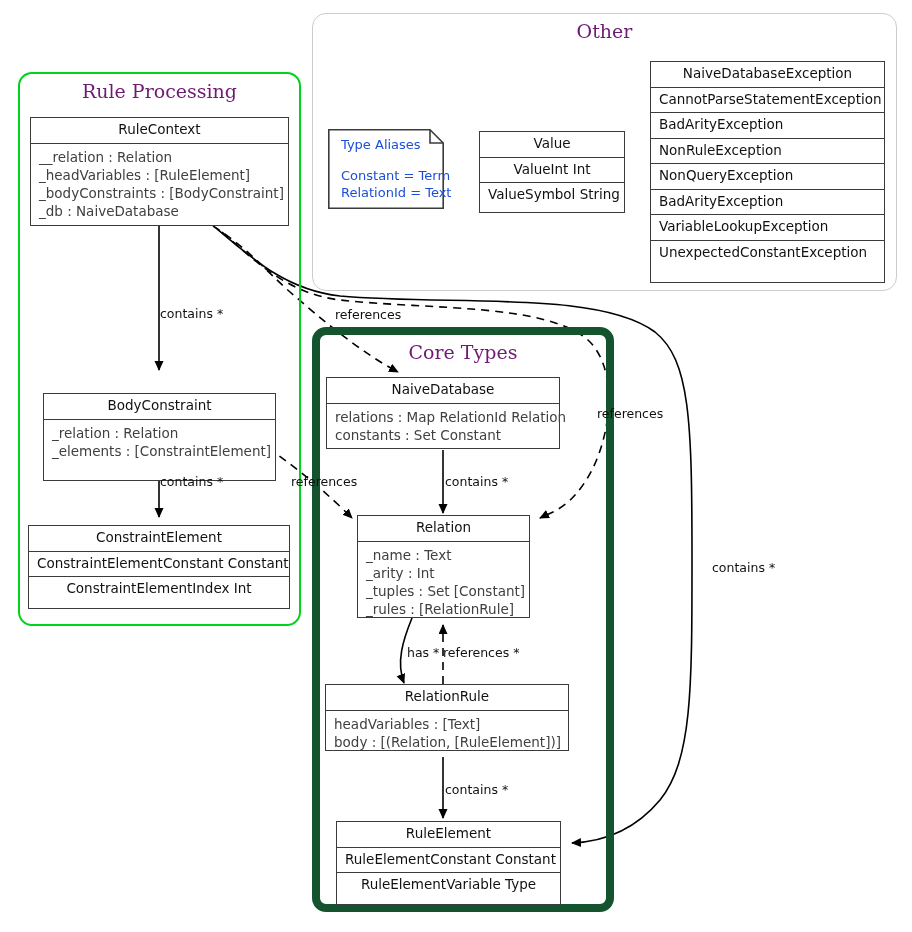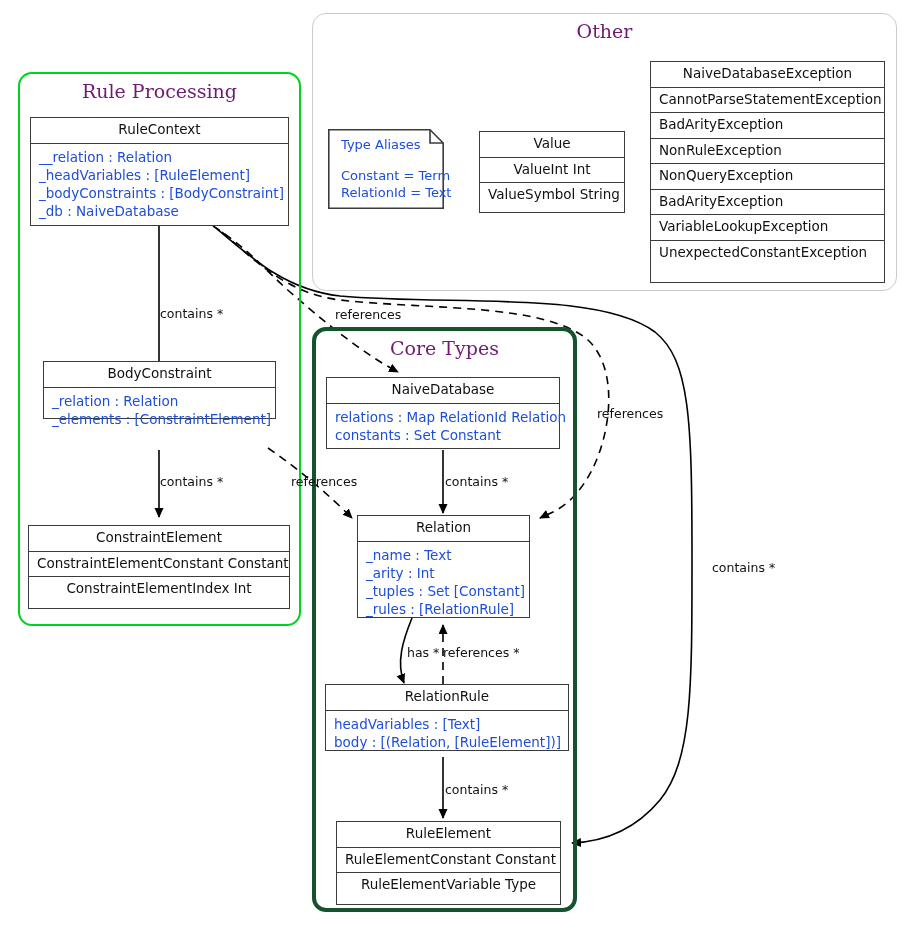--- a/index.html
+++ b/index.html
@@ -47,21 +47,21 @@
     font-size: 13.5px;
     color: #111;
     padding: 4px 6px 5px 6px;
     border-bottom: 1.6px solid #3b3b3b;
     white-space: nowrap;
     line-height: 1.15;
   }
   .uml-attrs {
     padding: 4px 8px 5px 8px;
     font-size: 13.5px;
-    color: #1d4ed8;
+    color: #404040;
     line-height: 1.35;
   }
   .uml-attr { white-space: nowrap; }
   .uml-row {
     font-size: 13.5px;
     color: #111;
     padding: 4px 8px 5px 8px;
     border-bottom: 1.6px solid #3b3b3b;
     white-space: nowrap;
     line-height: 1.15;
@@ -169,35 +169,35 @@
   </svg>
 
   <div class="package" style="left:312px; top:13px; width:585px; height:278px; border:1.5px solid #cccccc;">
     <div class="package-title">Other</div>
   </div>
 
   <div class="package" style="left:18px; top:72px; width:283px; height:554px; border:2px solid #00d21e;">
     <div class="package-title">Rule Processing</div>
   </div>
 
-  <div class="package" style="left:312px; top:327px; width:265px; height:585px; border:4px solid #14532d;">
+  <div class="package" style="left:312px; top:327px; width:302px; height:585px; border:8px solid #14532d;">
     <div class="package-title">Core Types</div>
   </div>
 
   <div class="uml-class" style="left:30px; top:117px; width:259px; height:109px;">
     <div class="uml-header">RuleContext</div>
     <div class="uml-attrs">
       <div class="uml-attr">__relation : Relation</div>
       <div class="uml-attr">_headVariables : [RuleElement]</div>
       <div class="uml-attr">_bodyConstraints : [BodyConstraint]</div>
       <div class="uml-attr">_db : NaiveDatabase</div>
     </div>
   </div>
 
-  <div class="uml-class" style="left:43px; top:361px; width:233px; height:58px;">
+  <div class="uml-class" style="left:43px; top:393px; width:233px; height:88px;">
     <div class="uml-header">BodyConstraint</div>
     <div class="uml-attrs">
       <div class="uml-attr">_relation : Relation</div>
       <div class="uml-attr">_elements : [ConstraintElement]</div>
     </div>
   </div>
 
   <div class="uml-class" style="left:28px; top:525px; width:262px; height:84px;">
     <div class="uml-header">ConstraintElement</div>
     <div class="uml-row center">ConstraintElementConstant Constant</div>

